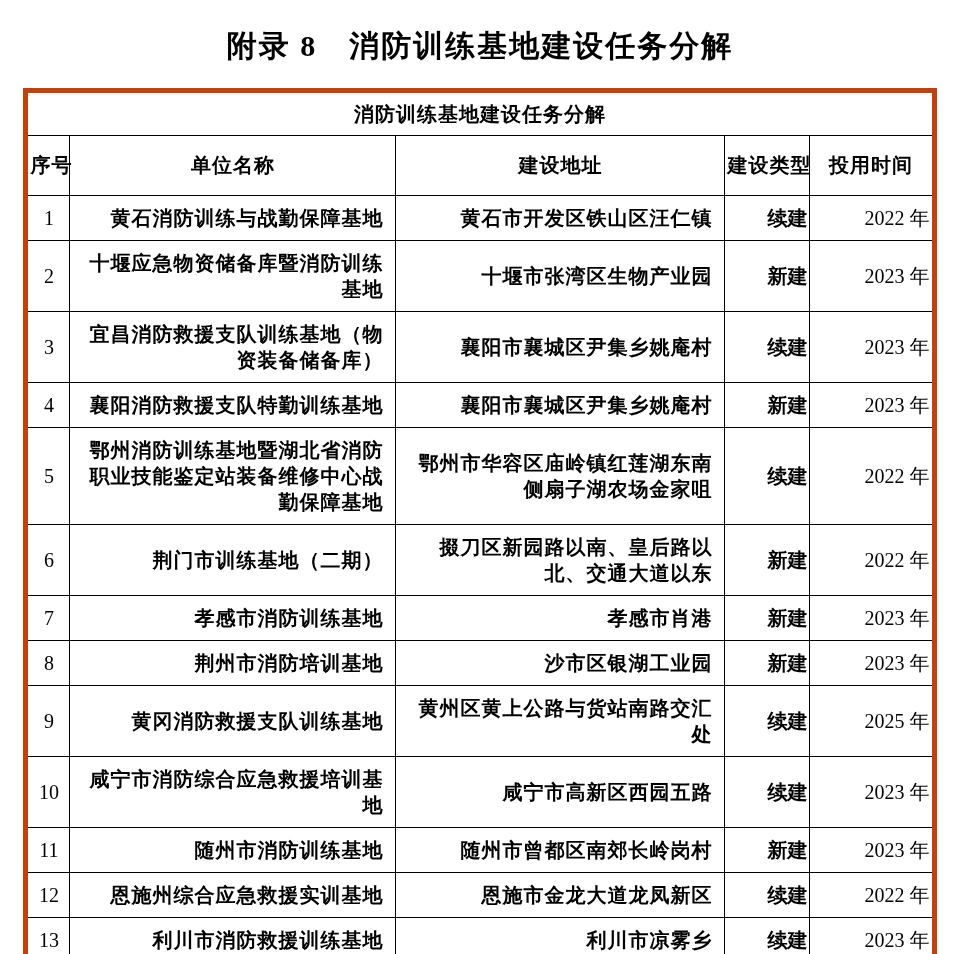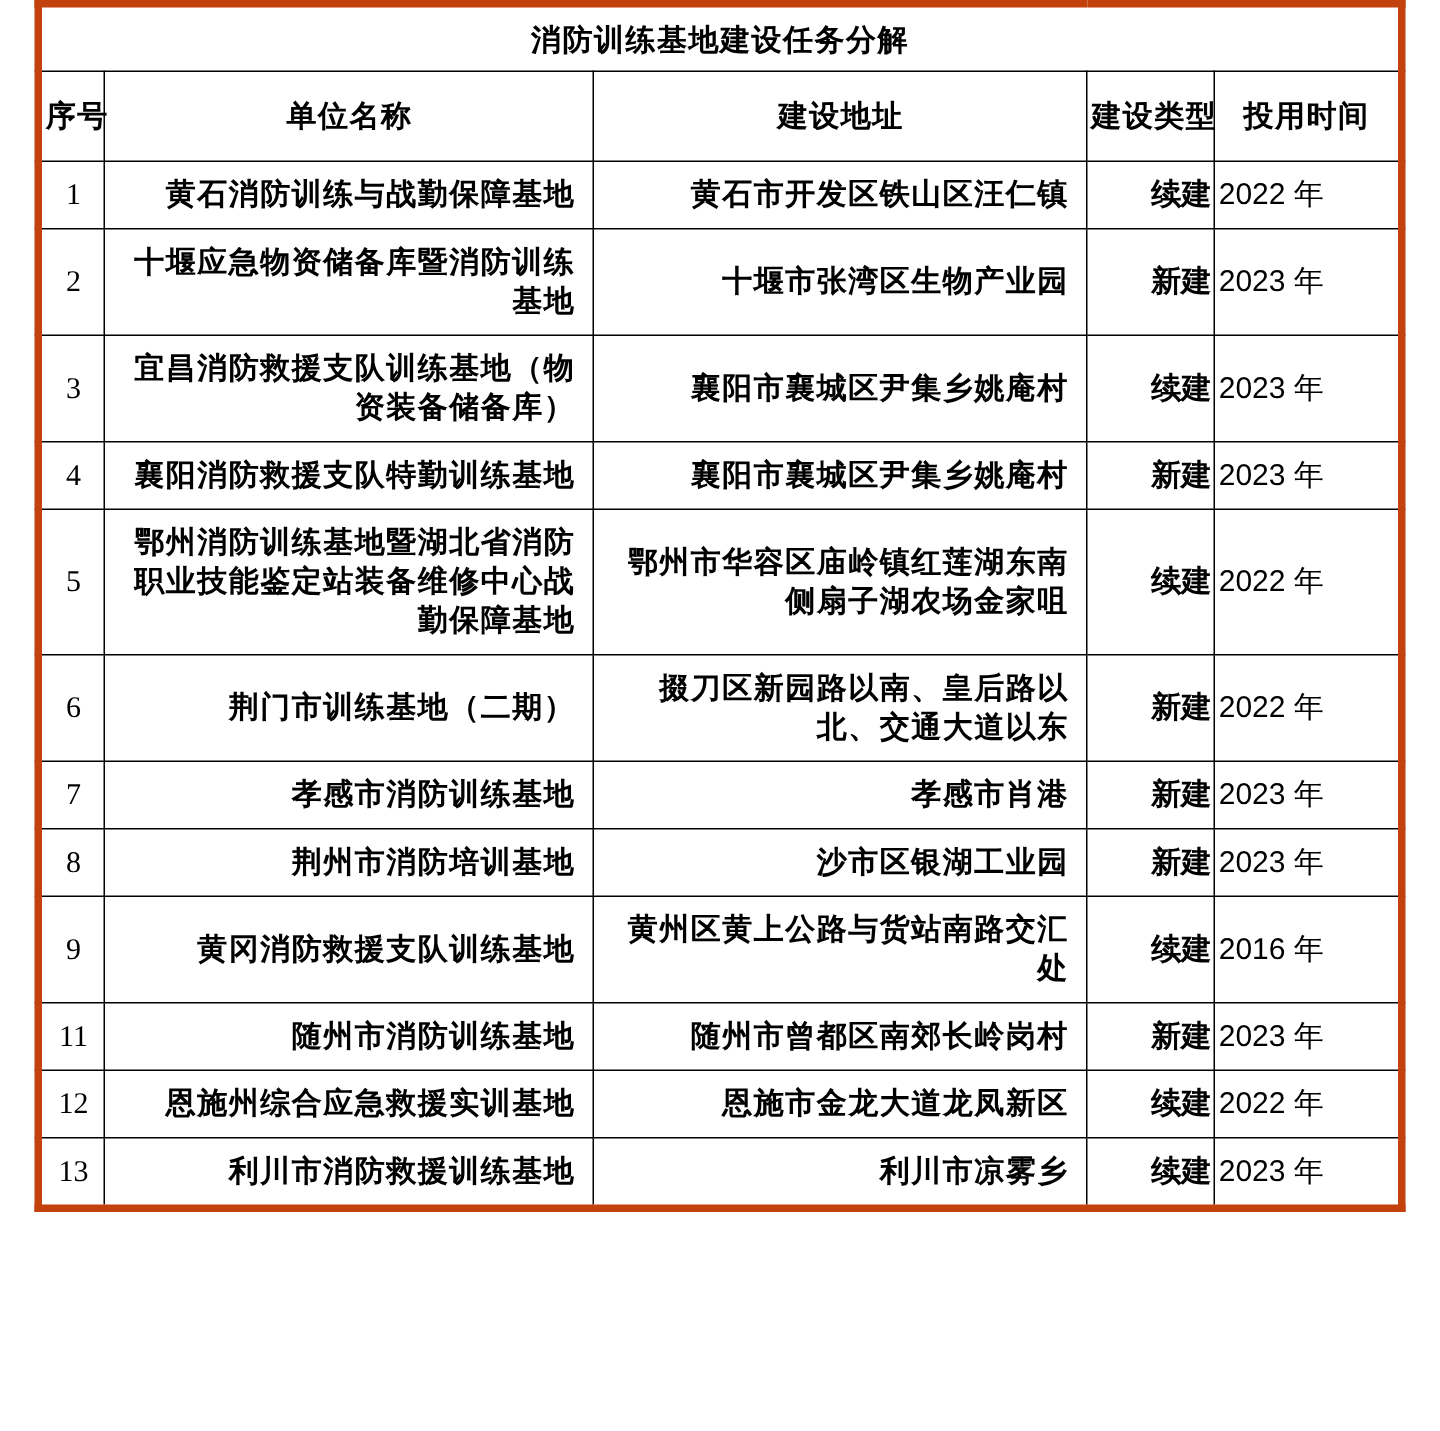--- a/index.html
+++ b/index.html
@@ -81,33 +81,34 @@
     text-align: right;
     word-break: break-all;
   }
   td.cell-type {
     text-align: right;
     padding: 9px 2px;
     letter-spacing: 0;
     white-space: nowrap;
   }
   td.cell-year {
-    text-align: left;
-    font-family: Liberation Sans, sans-serif;
+    text-align: right;
+    font-family: Liberation Serif, serif;
     font-weight: normal;
     padding: 9px 2px;
     letter-spacing: 0;
     white-space: nowrap;
   }
 </style>
 </head>
 <body>
 
 <div class="page">
 
+  <div class="doc-title">附录 8　消防训练基地建设任务分解</div>
 
   <table class="task-table">
     <colgroup>
       <col style="width:44px">
       <col style="width:326px">
       <col style="width:329px">
       <col style="width:85px">
       <col style="width:124px">
     </colgroup>
     <tbody>
@@ -176,21 +177,28 @@
         <td class="cell cell-name">荆州市消防培训基地</td>
         <td class="cell cell-address">沙市区银湖工业园</td>
         <td class="cell cell-type">新建</td>
         <td class="cell cell-year">2023 年</td>
       </tr>
       <tr>
         <td class="cell cell-no">9</td>
         <td class="cell cell-name">黄冈消防救援支队训练基地</td>
         <td class="cell cell-address">黄州区黄上公路与货站南路交汇处</td>
         <td class="cell cell-type">续建</td>
-        <td class="cell cell-year">2016 年</td>
+        <td class="cell cell-year">2025 年</td>
+      </tr>
+      <tr>
+        <td class="cell cell-no">10</td>
+        <td class="cell cell-name">咸宁市消防综合应急救援培训基地</td>
+        <td class="cell cell-address">咸宁市高新区西园五路</td>
+        <td class="cell cell-type">续建</td>
+        <td class="cell cell-year">2023 年</td>
       </tr>
       <tr>
         <td class="cell cell-no">11</td>
         <td class="cell cell-name">随州市消防训练基地</td>
         <td class="cell cell-address">随州市曾都区南郊长岭岗村</td>
         <td class="cell cell-type">新建</td>
         <td class="cell cell-year">2023 年</td>
       </tr>
       <tr>
         <td class="cell cell-no">12</td>

